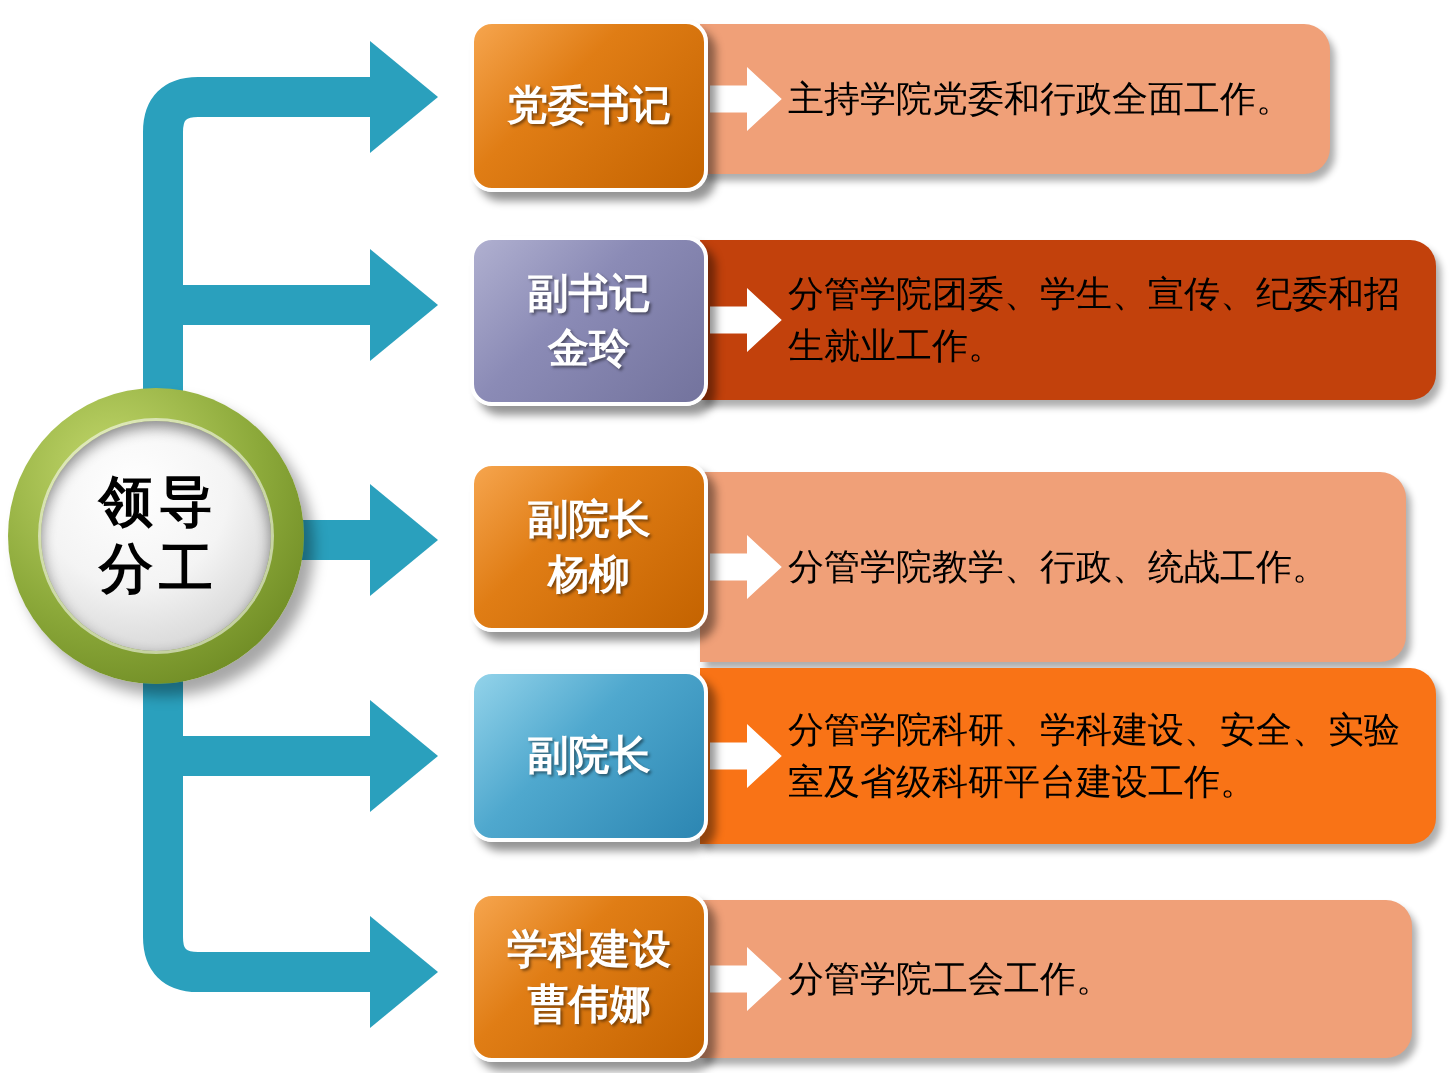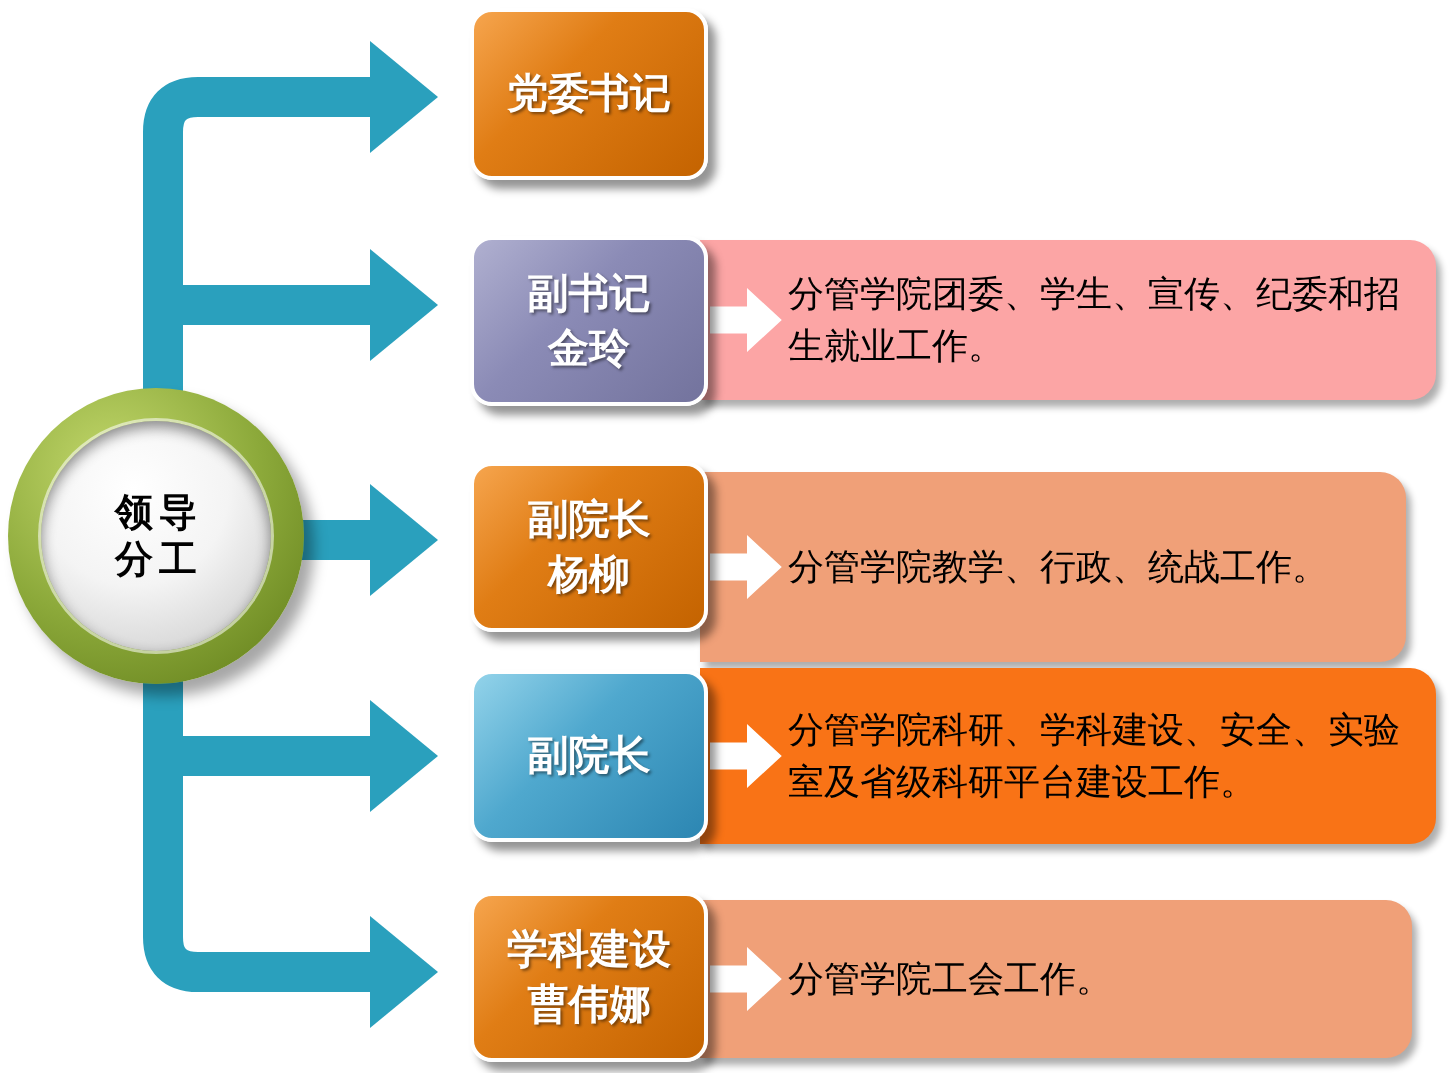--- a/index.html
+++ b/index.html
@@ -18,55 +18,55 @@
     background: radial-gradient(circle at 35% 28%, #c3d86c 0%, #8ca93a 52%, #5e7a17 100%);
     box-shadow: 10px 12px 14px rgba(0,0,0,0.35);
     display: flex; align-items: center; justify-content: center;
     z-index: 4;
   }
   .hub-inner {
     width: 230px; height: 230px; border-radius: 50%;
     background: radial-gradient(circle at 40% 30%, #ffffff 0%, #f4f4f4 45%, #c6c6c6 100%);
     box-shadow: inset 0 6px 14px rgba(0,0,0,0.45), 0 0 0 3px rgba(255,255,255,0.55);
     display: flex; flex-direction: column; align-items: center; justify-content: center;
-    font-size: 38px; font-weight: bold; color: #000; line-height: 1.25; letter-spacing: 6px;
+    font-size: 54px; font-weight: bold; color: #000; line-height: 1.25; letter-spacing: 6px;
     text-indent: 6px;
   }
 
   
   .badge {
     position: absolute; left: 470px; width: 238px;
     border-radius: 22px; border: 4px solid #ffffff;
     box-shadow: 8px 9px 8px rgba(0,0,0,0.42);
     display: flex; flex-direction: column; align-items: center; justify-content: center;
     color: #ffffff; font-size: 41px; font-weight: bold; line-height: 1.35;
     text-shadow: 2px 2px 3px rgba(0,0,0,0.45);
     z-index: 3; text-align: center;
   }
   .badge.orange { background: linear-gradient(135deg, #f6a54e 0%, #e07d15 38%, #c46300 100%); }
   .badge.purple { background: linear-gradient(135deg, #b0b0d0 0%, #8b8bb6 42%, #73739d 100%); }
   .badge.blue   { background: linear-gradient(135deg, #93d3ea 0%, #4fa8ce 42%, #2c86b2 100%); }
 
-  .badge-1 { top: 8px;   height: 172px; }
+  .badge-1 { top: 20px;   height: 172px; }
   .badge-2 { top: 236px; height: 170px; }
   .badge-3 { top: 462px; height: 170px; }
   .badge-4 { top: 670px; height: 172px; }
   .badge-5 { top: 892px; height: 170px; }
 
   
   .banner {
     position: absolute; left: 700px;
     border-radius: 0 26px 26px 0;
     box-shadow: 5px 7px 7px rgba(0,0,0,0.32);
     display: flex; align-items: center;
     color: #000; font-size: 36px; line-height: 1.45;
     z-index: 1;
   }
   .banner.salmon { background: #f0a078; }
-  .banner.purple { background: #fca5a5; }
+  .banner.purple { background: #c2410c; }
   .banner.blue   { background: #f97316; }
 
   .banner-1 { top: 24px;  height: 150px; width: 630px; }
   .banner-2 { top: 240px; height: 160px; width: 736px; }
   .banner-3 { top: 472px; height: 190px; width: 706px; }
   .banner-4 { top: 668px; height: 176px; width: 736px; }
   .banner-5 { top: 900px; height: 158px; width: 712px; }
 
   .banner-text { padding-left: 88px; padding-right: 28px; }
 
@@ -100,20 +100,24 @@
     </g>
   </svg>
 
   <div class="hub">
     <div class="hub-inner">
       <span>领导</span>
       <span>分工</span>
     </div>
   </div>
 
+  <div class="banner salmon banner-1">
+    <span class="white-arrow"></span>
+    <div class="banner-text">主持学院党委和行政全面工作。</div>
+  </div>
   <div class="badge orange badge-1">
     <span>党委书记</span>
   </div>
 
   <div class="banner purple banner-2">
     <span class="white-arrow"></span>
     <div class="banner-text">分管学院团委、学生、宣传、纪委和招生就业工作。</div>
   </div>
   <div class="badge purple badge-2">
     <span>副书记</span>

